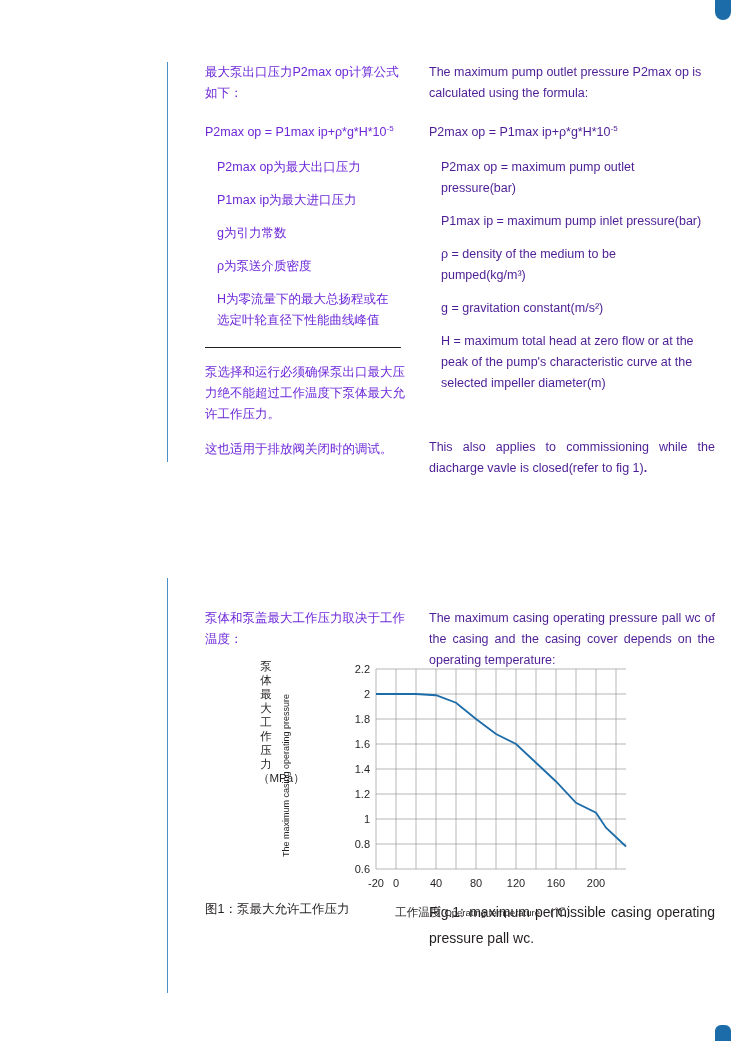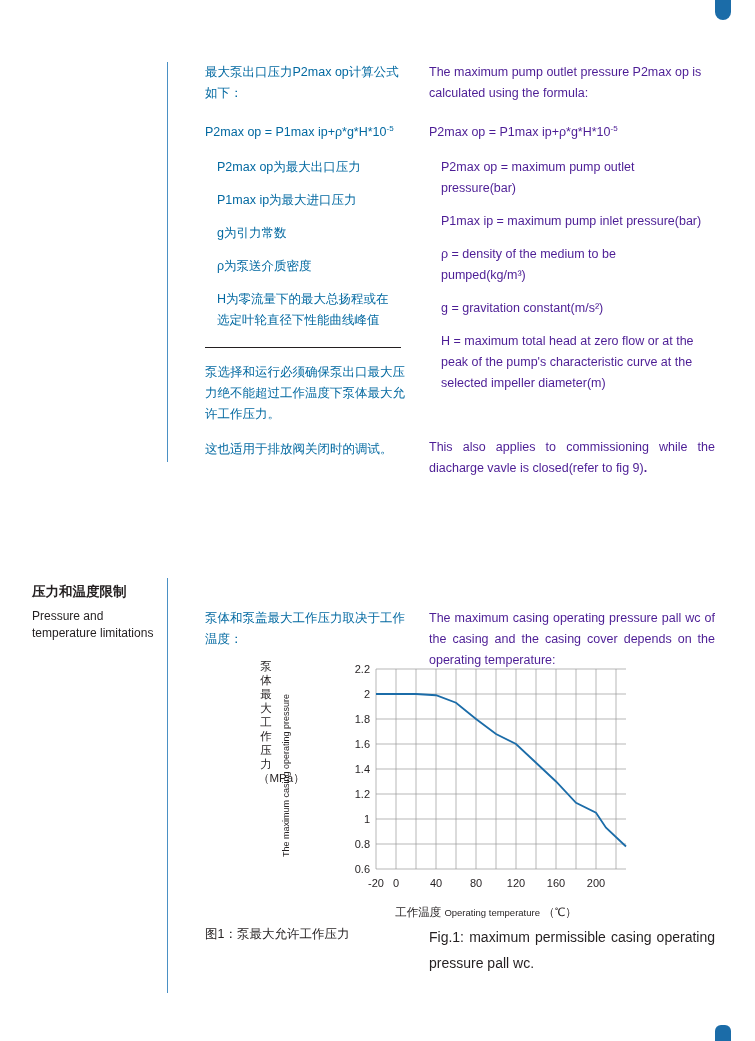--- a/index.html
+++ b/index.html
@@ -27,21 +27,21 @@
   .vrule{position:absolute;width:1px;background:#4a90c4;}
   .vrule-top{left:167px;top:62px;height:400px;}
   .vrule-bottom{left:167px;top:578px;height:415px;}
 
   
   .block-top{position:absolute;left:205px;top:62px;width:520px;}
   .cols{display:flex;gap:24px;}
   .col-cn{width:200px;}
   .col-en{width:286px;}
 
-  .cn{font-size:12.5px;line-height:21px;color:#0369a1;}
+  .cn{font-size:12.5px;line-height:21px;color:#6d28d9;}
   .en{font-size:12.5px;line-height:21px;color:#4c1d95;}
   .en-just{text-align:justify;}
   p{margin:0 0 14px 0;}
   p.tight{margin:12px;}
   .formula{font-size:12.5px;line-height:21px;}
   sup{font-size:8px;vertical-align:super;}
 
   .hr-cn{border:0;border-top:1px solid #231f20;margin:16px 0 14px 0;width:196px;}
   .spacer-en{height:31px;}
 
@@ -70,21 +70,21 @@
     white-space:nowrap;
     line-height:12px;
   }
   .plot{position:absolute;left:78px;top:4px;}
   .xaxis-label{
     position:absolute;left:78px;top:250px;width:300px;text-align:center;
     font-size:11.5px;color:#231f20;
   }
   .xaxis-label .small{font-size:9.5px;}
 
-  .caption{position:absolute;left:205px;top:924px;width:520px;}
+  .caption{position:absolute;left:205px;top:899px;width:520px;}
   .cap-cn{width:200px;font-size:12.5px;line-height:21px;}
   .cap-en{width:286px;font-size:14px;line-height:26px;}
   b{font-weight:bold;}
 </style>
 </head>
 <body>
 
 <div class="page">
 
   <div class="corner-tr"></div>
@@ -110,29 +110,25 @@
 
       <div class="col-en en">
         <p>The maximum pump outlet pressure P2max op is calculated using the formula:</p>
         <p class="formula"><span>P2max op = P1max ip+ρ*g*H*10</span><sup>-5</sup></p>
         <p class="tight list-line">P2max op = maximum pump outlet pressure(bar)</p>
         <p class="tight list-line">P1max ip = maximum pump inlet pressure(bar)</p>
         <p class="tight list-line">ρ = density of the medium to be pumped(kg/m³)</p>
         <p class="tight list-line">g = gravitation constant(m/s²)</p>
         <p class="tight list-line">H = maximum total head at zero flow or at the peak of the pump's characteristic curve at the selected impeller diameter(m)</p>
         <div class="spacer-en"></div>
-        <p class="en-just"><span>This also applies to commissioning while the diacharge vavle is closed(refer to fig 9)</span><b>.</b></p>
-      </div>
-    </div>
-  </div>
-
-  <div class="sec-head">
-    <div class="zh">压力和温度限制</div>
-    <div class="en">Pressure and temperature limitations</div>
-  </div>
+        <p class="en-just"><span>This also applies to commissioning while the diacharge vavle is closed(refer to fig 1)</span><b>.</b></p>
+      </div>
+    </div>
+  </div>
+
 
   <div class="block-mid">
     <div class="cols">
       <div class="col-cn cn">
         <p>泵体和泵盖最大工作压力取决于工作温度：</p>
       </div>
       <div class="col-en en en-just">
         <p>The maximum casing operating pressure pall wc of the casing and the casing cover depends on the operating temperature:</p>
       </div>
     </div>

